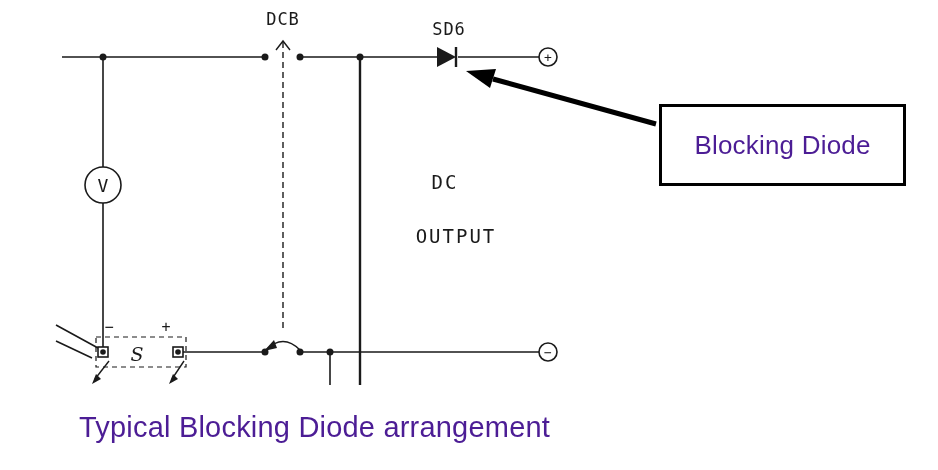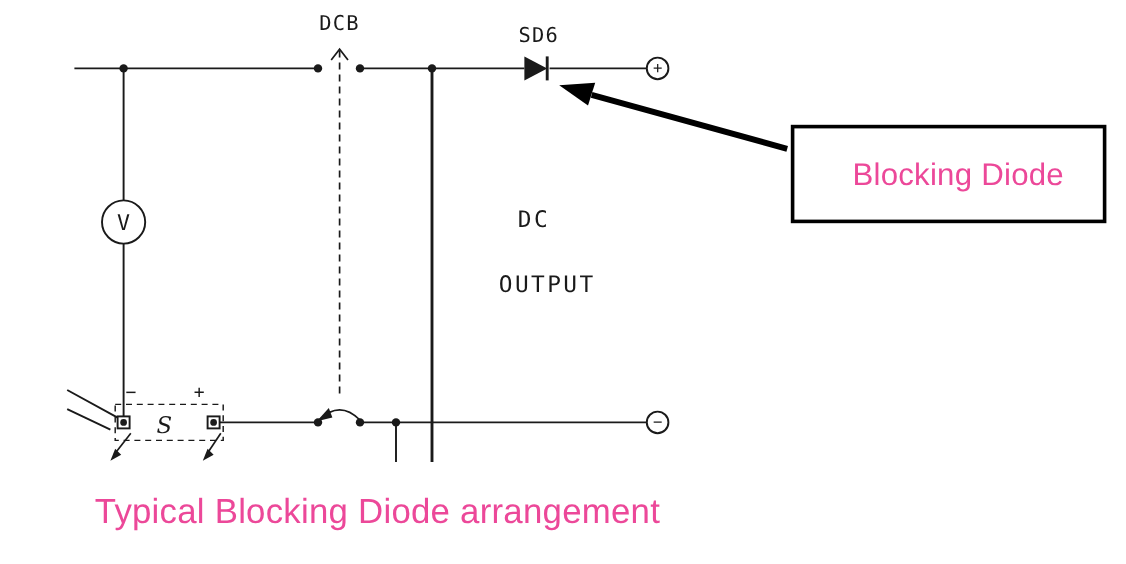--- a/index.html
+++ b/index.html
@@ -3,38 +3,37 @@
 <meta charset="utf-8">
 <style>
   html, body { margin: 0; padding: 0; background: #ffffff; }
   .stage {
     position: relative;
     width: 938px;
     height: 470px;
     background: #ffffff;
     overflow: hidden;
     font-family: "Liberation Sans", sans-serif;
-    color: #ec4899;
+    color: #4c1d95;
   }
   .stage svg { position: absolute; left: 0; top: 0; }
 
   .callout {
     position: absolute;
     left: 659px;
     top: 104px;
     width: 241px;
     height: 76px;
     border: 3px solid #000000;
     background: #ffffff;
     display: flex;
     align-items: center;
     justify-content: center;
     font-size: 26px;
     letter-spacing: 0.2px;
-    padding-left: 16px;
   }
   .caption {
     position: absolute;
     left: 79px;
     top: 411px;
     font-size: 29px;
     letter-spacing: 0.2px;
   }
 
   text { fill: #1a1a1a; font-family: "DejaVu Sans Mono", monospace; }

